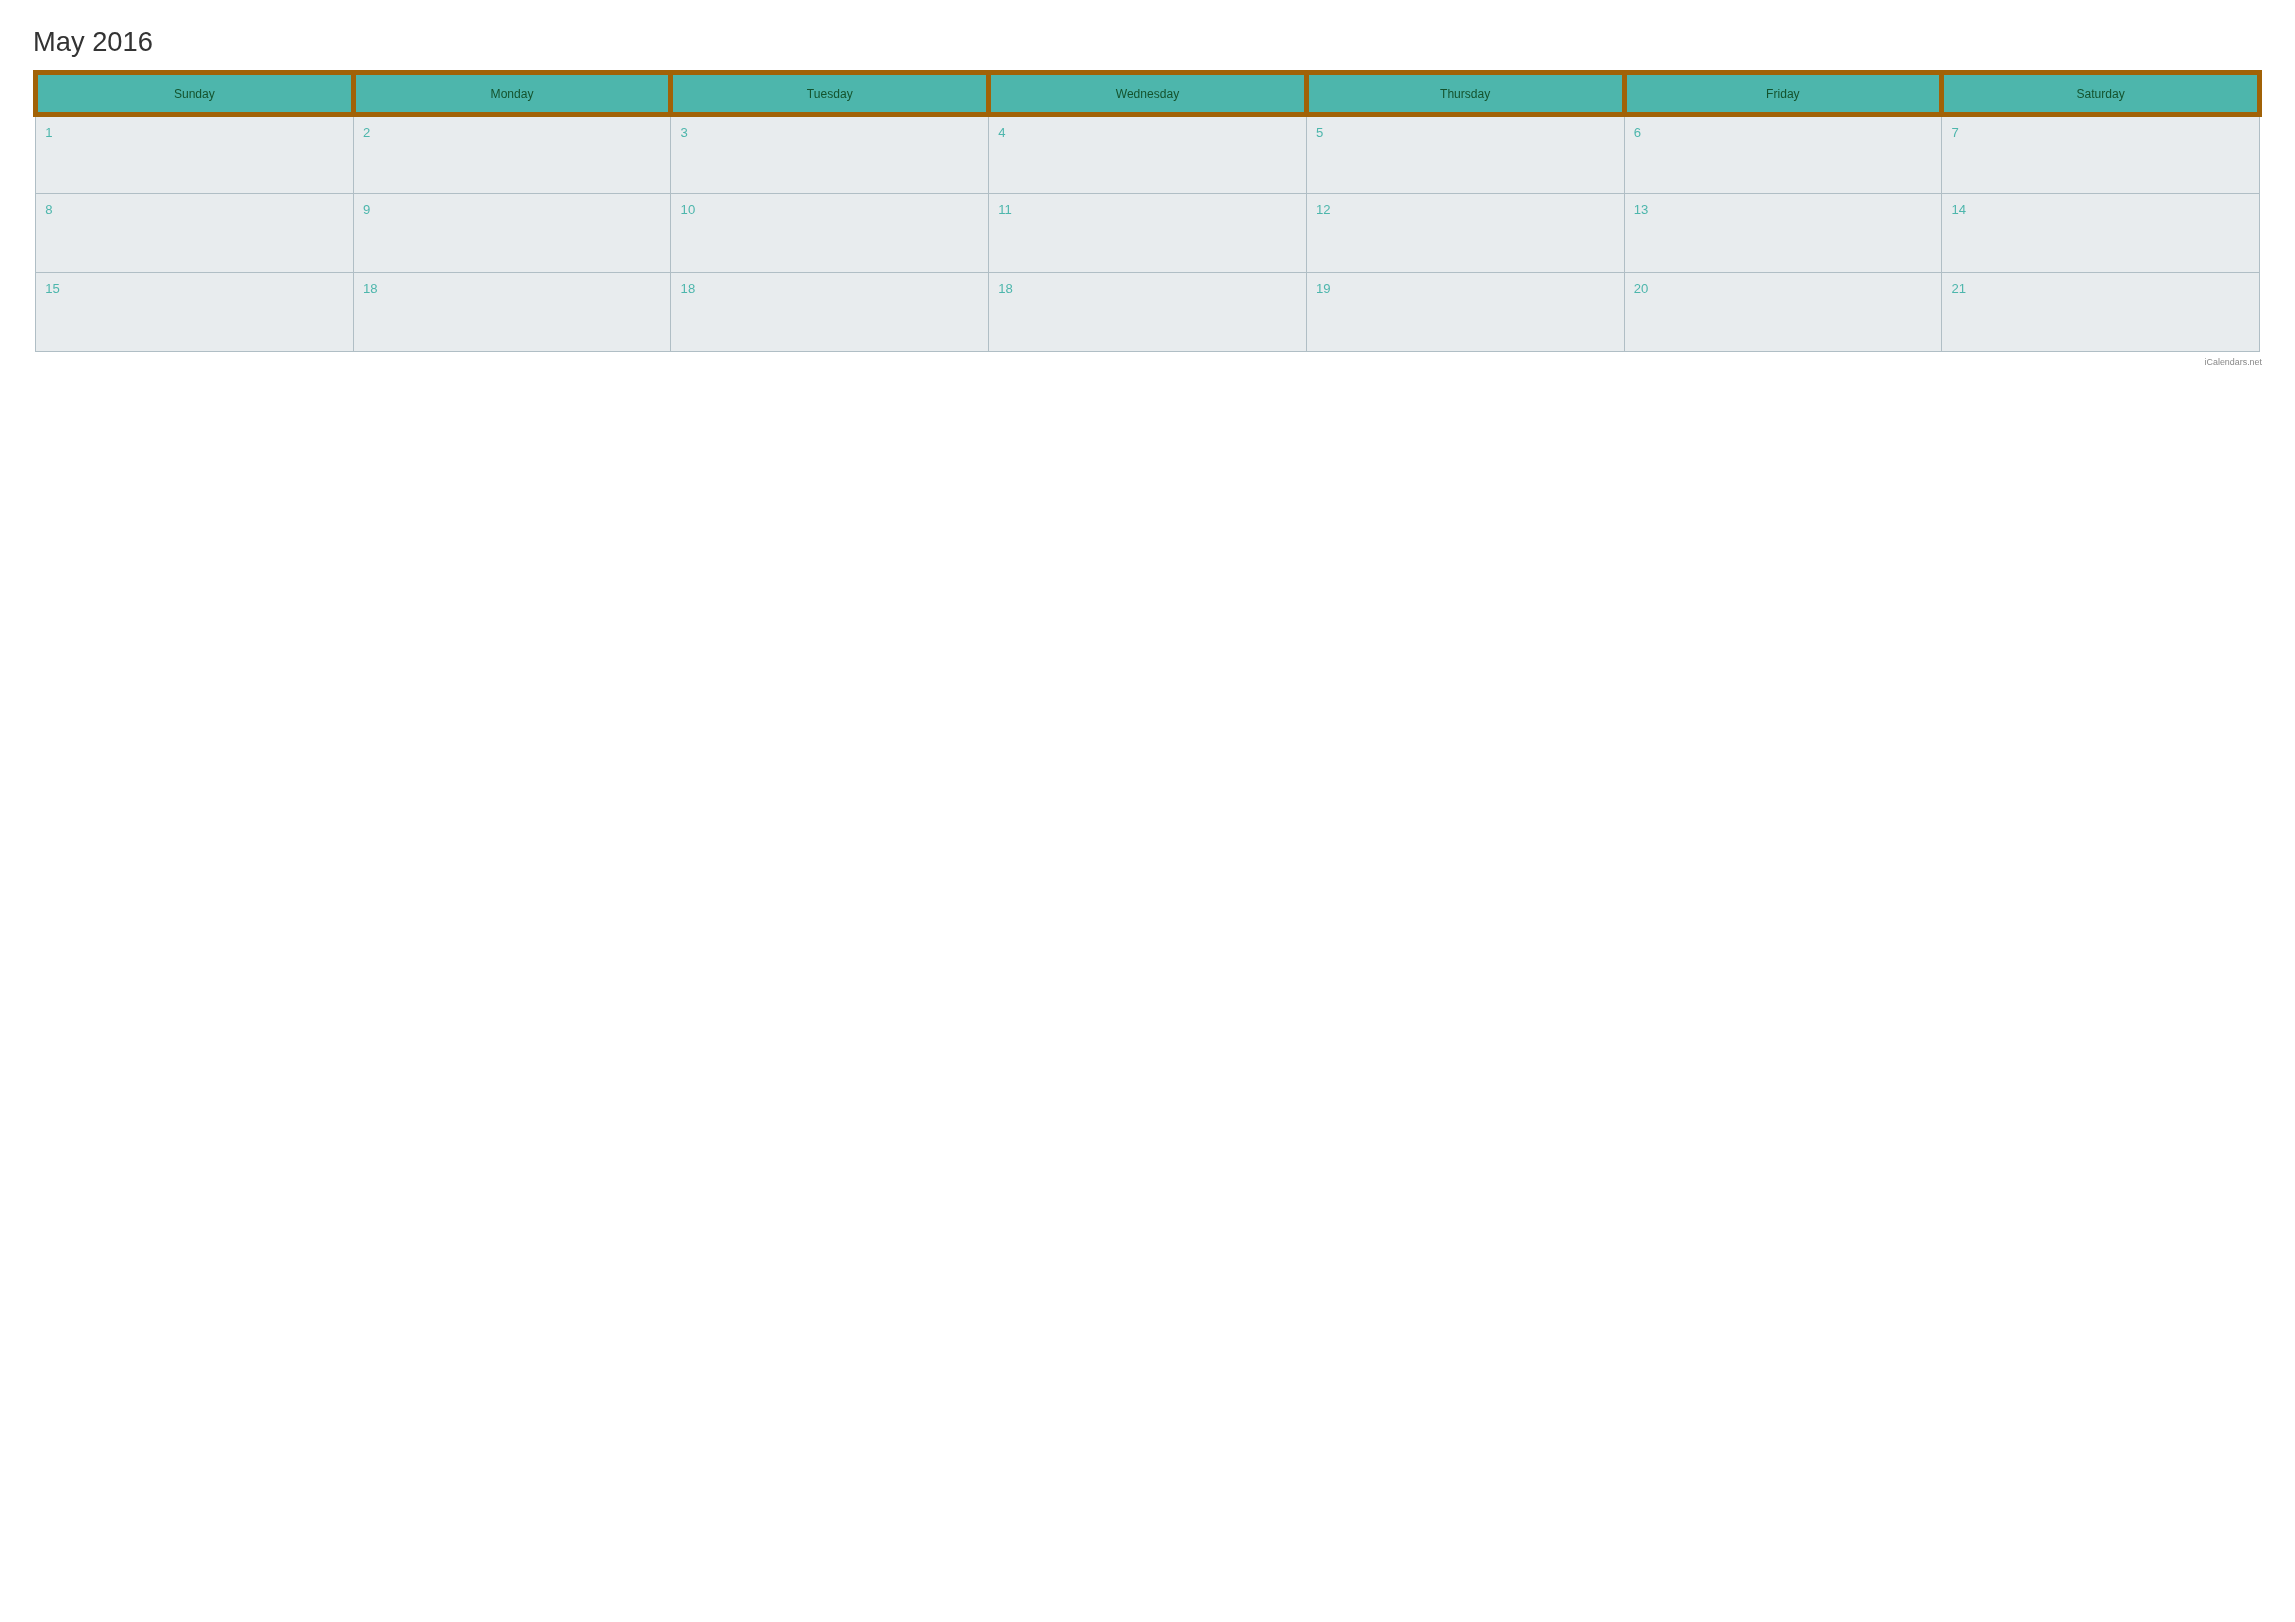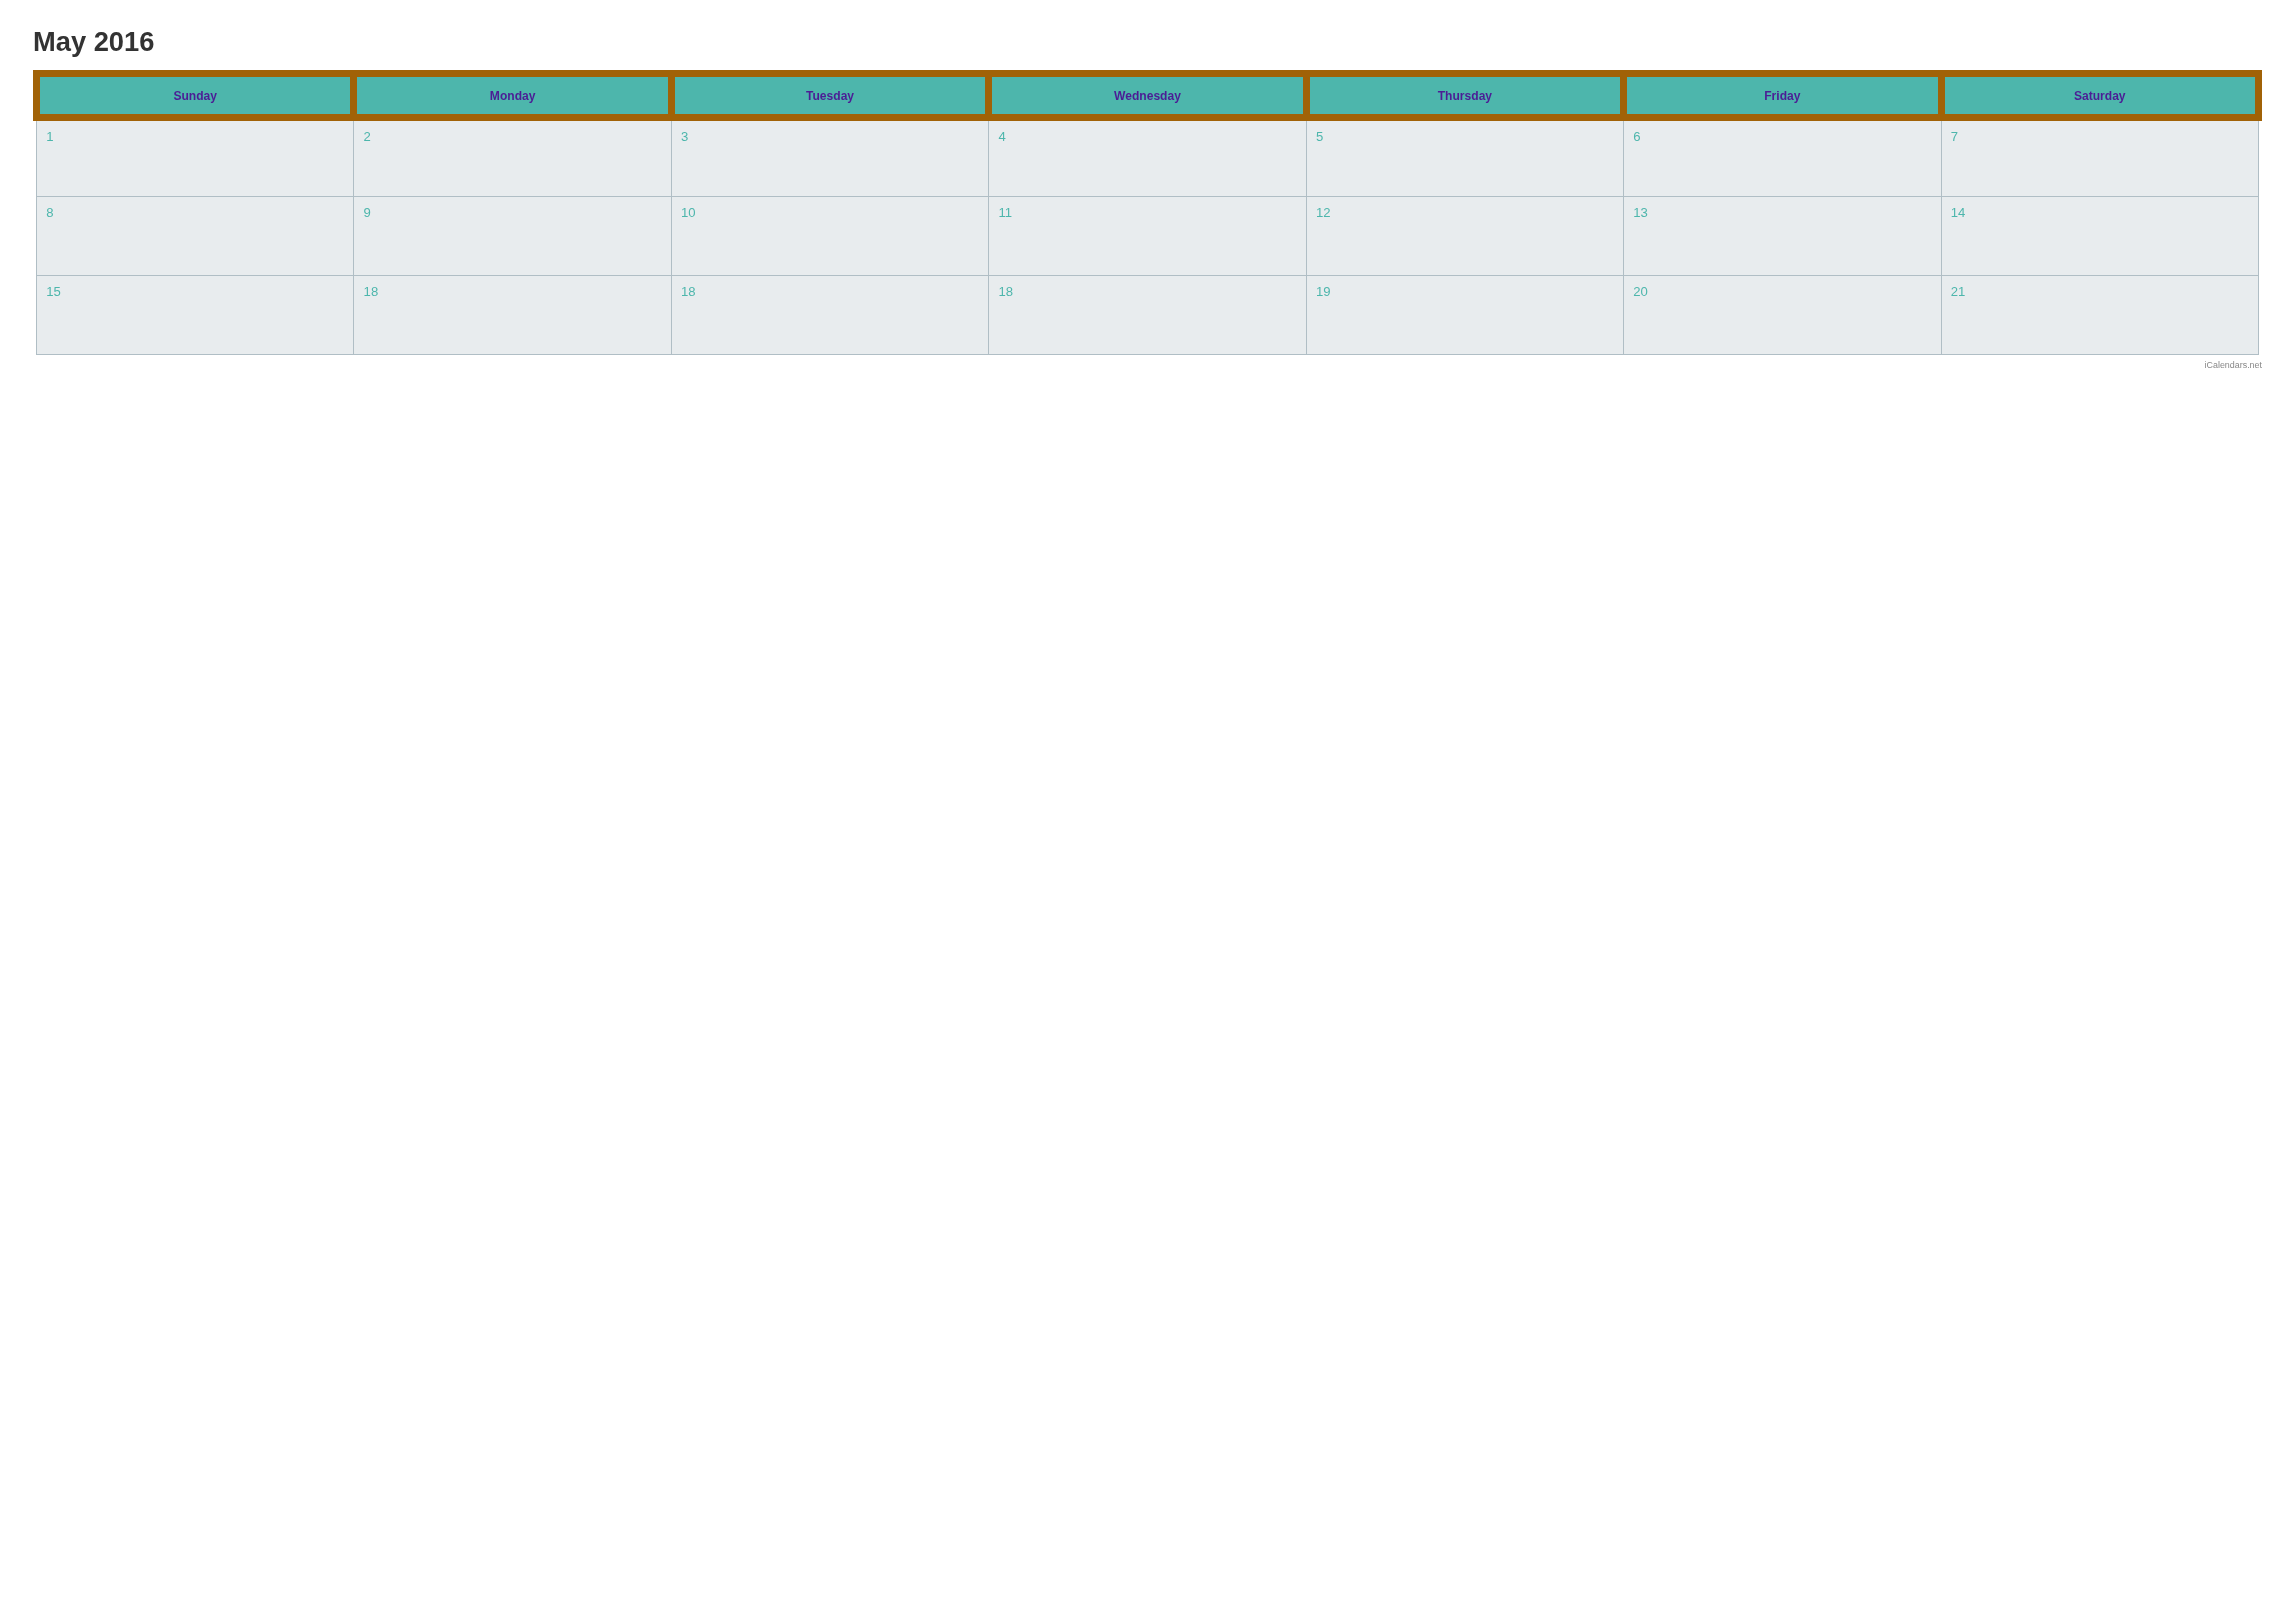--- a/index.html
+++ b/index.html
@@ -10,39 +10,39 @@
 
     body {
       background: #ffffff;
       font-family: Arial, Helvetica, sans-serif;
       padding: 26px 33px 19.6px 33px;
       min-height: 100vh;
     }
 
     .page-title {
       font-size: 2.6em;
-      font-weight: bold;
+      font-weight: normal;
       color: #333333;
       margin-bottom: 11.8px;
     }
 
     .calendar-table {
       width: 100%;
       border-collapse: collapse;
       border: 1px solid #b0bec5;
     }
 
     .calendar-table th {
       background-color: #4db6ac;
-      color: #4c1d95;
+      color: #14532d;
       font-size: 1.15em;
-      font-weight: 700;
+      font-weight: 400;
       padding: 11.8px 6.5px;
       text-align: center;
-      border: 7px solid #a16207;
+      border: 5px solid #a16207;
     }
 
     .calendar-table td {
       background-color: #e8ecee;
       vertical-align: top;
       padding: 7.9px 9.2px;
       height: 79px;
       width: calc(100% / 7);
       border: 1px solid #b0bec5;
     }

